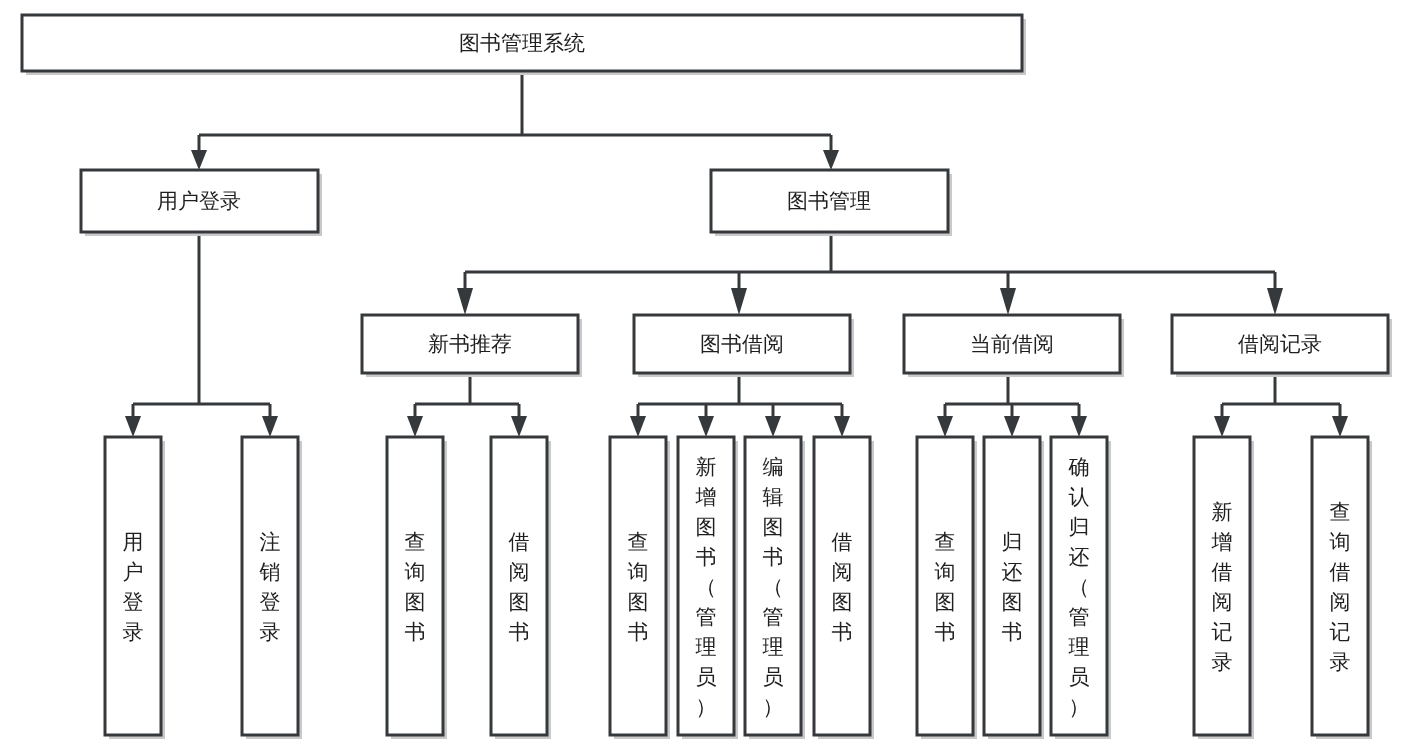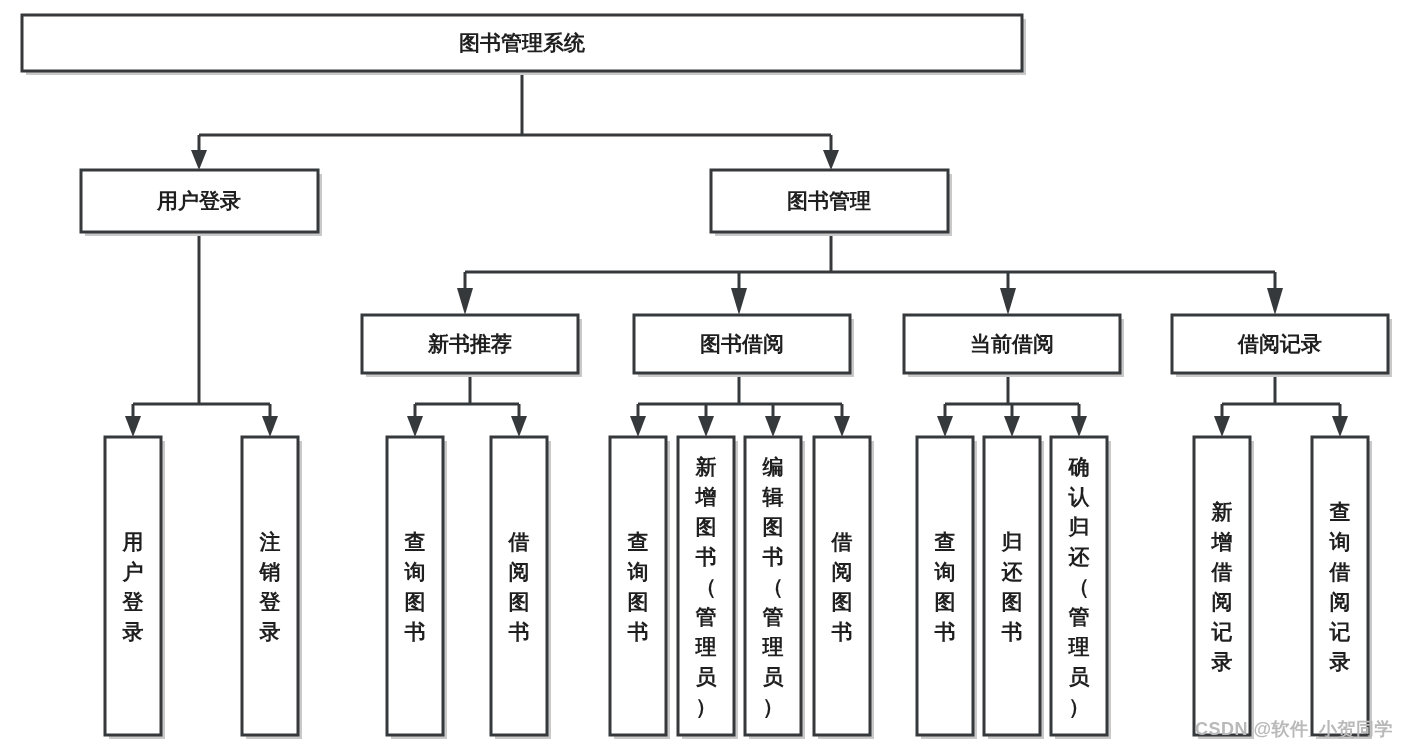--- a/index.html
+++ b/index.html
@@ -12,21 +12,20 @@
     width: 1405px;
     height: 747px;
     font-family: "Liberation Sans", "DejaVu Sans", sans-serif;
     overflow: hidden;
     position: relative;
   }
   #diagram-root {
     position: relative;
     width: 1405px;
     height: 747px;
-    font-weight: bold;
   }
   svg#tree-svg {
     position: absolute;
     left: 0;
     top: 0;
     width: 1405px;
     height: 747px;
   }
   .node-box {
     fill: #ffffff;
@@ -256,15 +255,14 @@
     </g>
 
     <g>
       <rect class="node-shadow" x="1316" y="441" width="56" height="298"></rect>
       <rect class="node-box" x="1312" y="437" width="56" height="298"></rect>
       <text class="node-label-v" x="1340" y="0"><tspan x="1340" y="519.4">查</tspan><tspan x="1340" y="549.4">询</tspan><tspan x="1340" y="579.4">借</tspan><tspan x="1340" y="609.4">阅</tspan><tspan x="1340" y="639.4">记</tspan><tspan x="1340" y="669.4">录</tspan></text>
     </g>
 
   </svg>
 
-  <div class="watermark">CSDN @软件_小贺同学</div>
 
 </div>
 
 </body></html>

